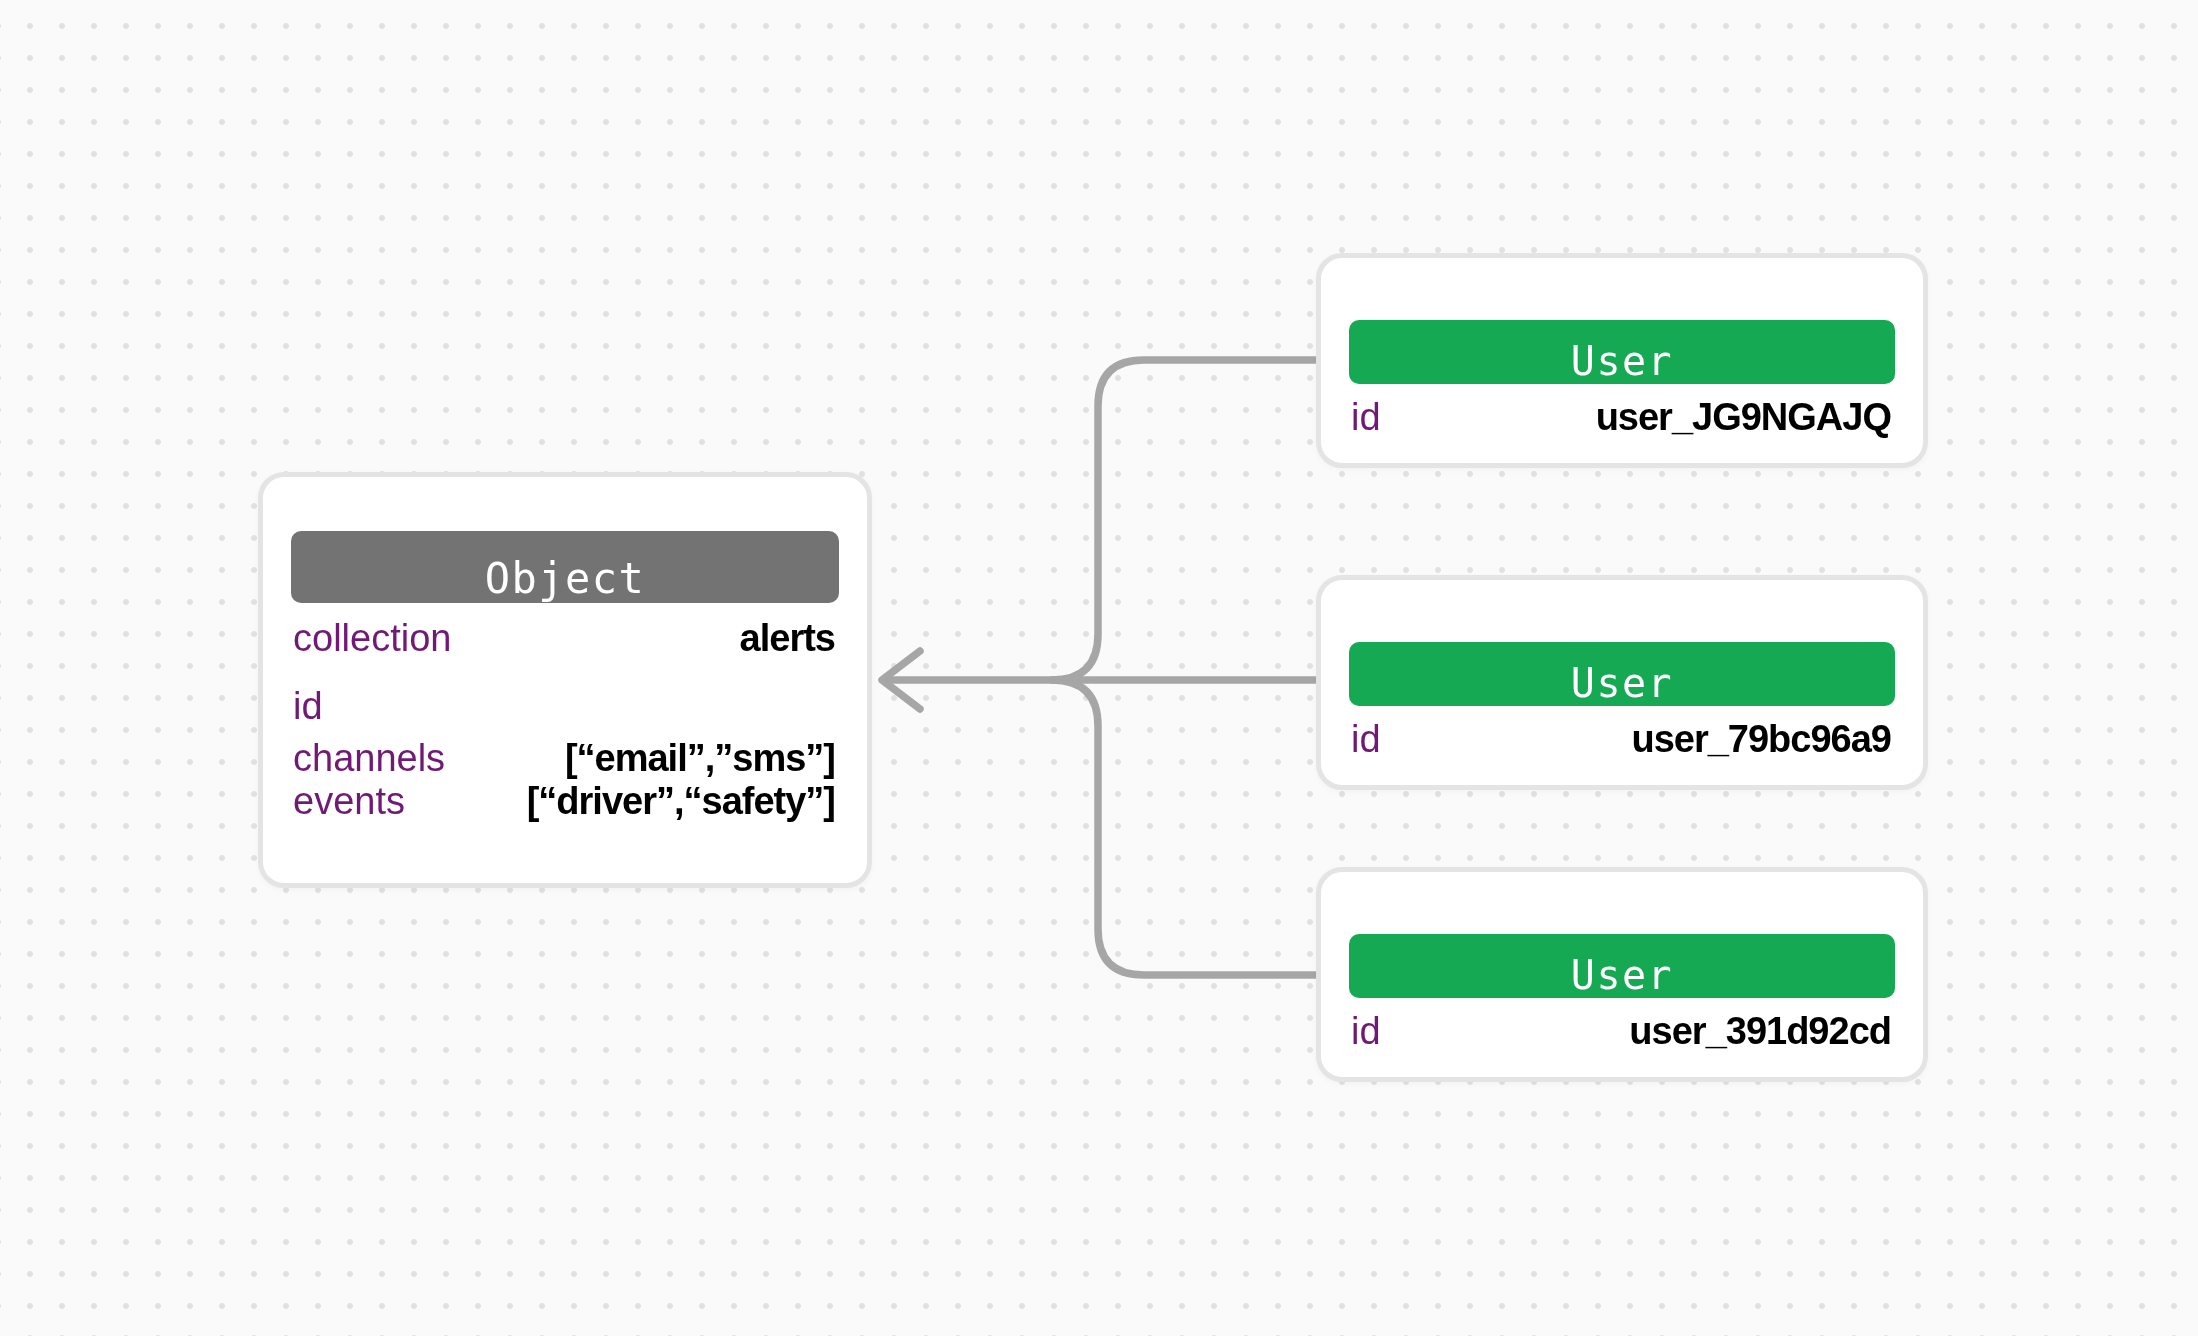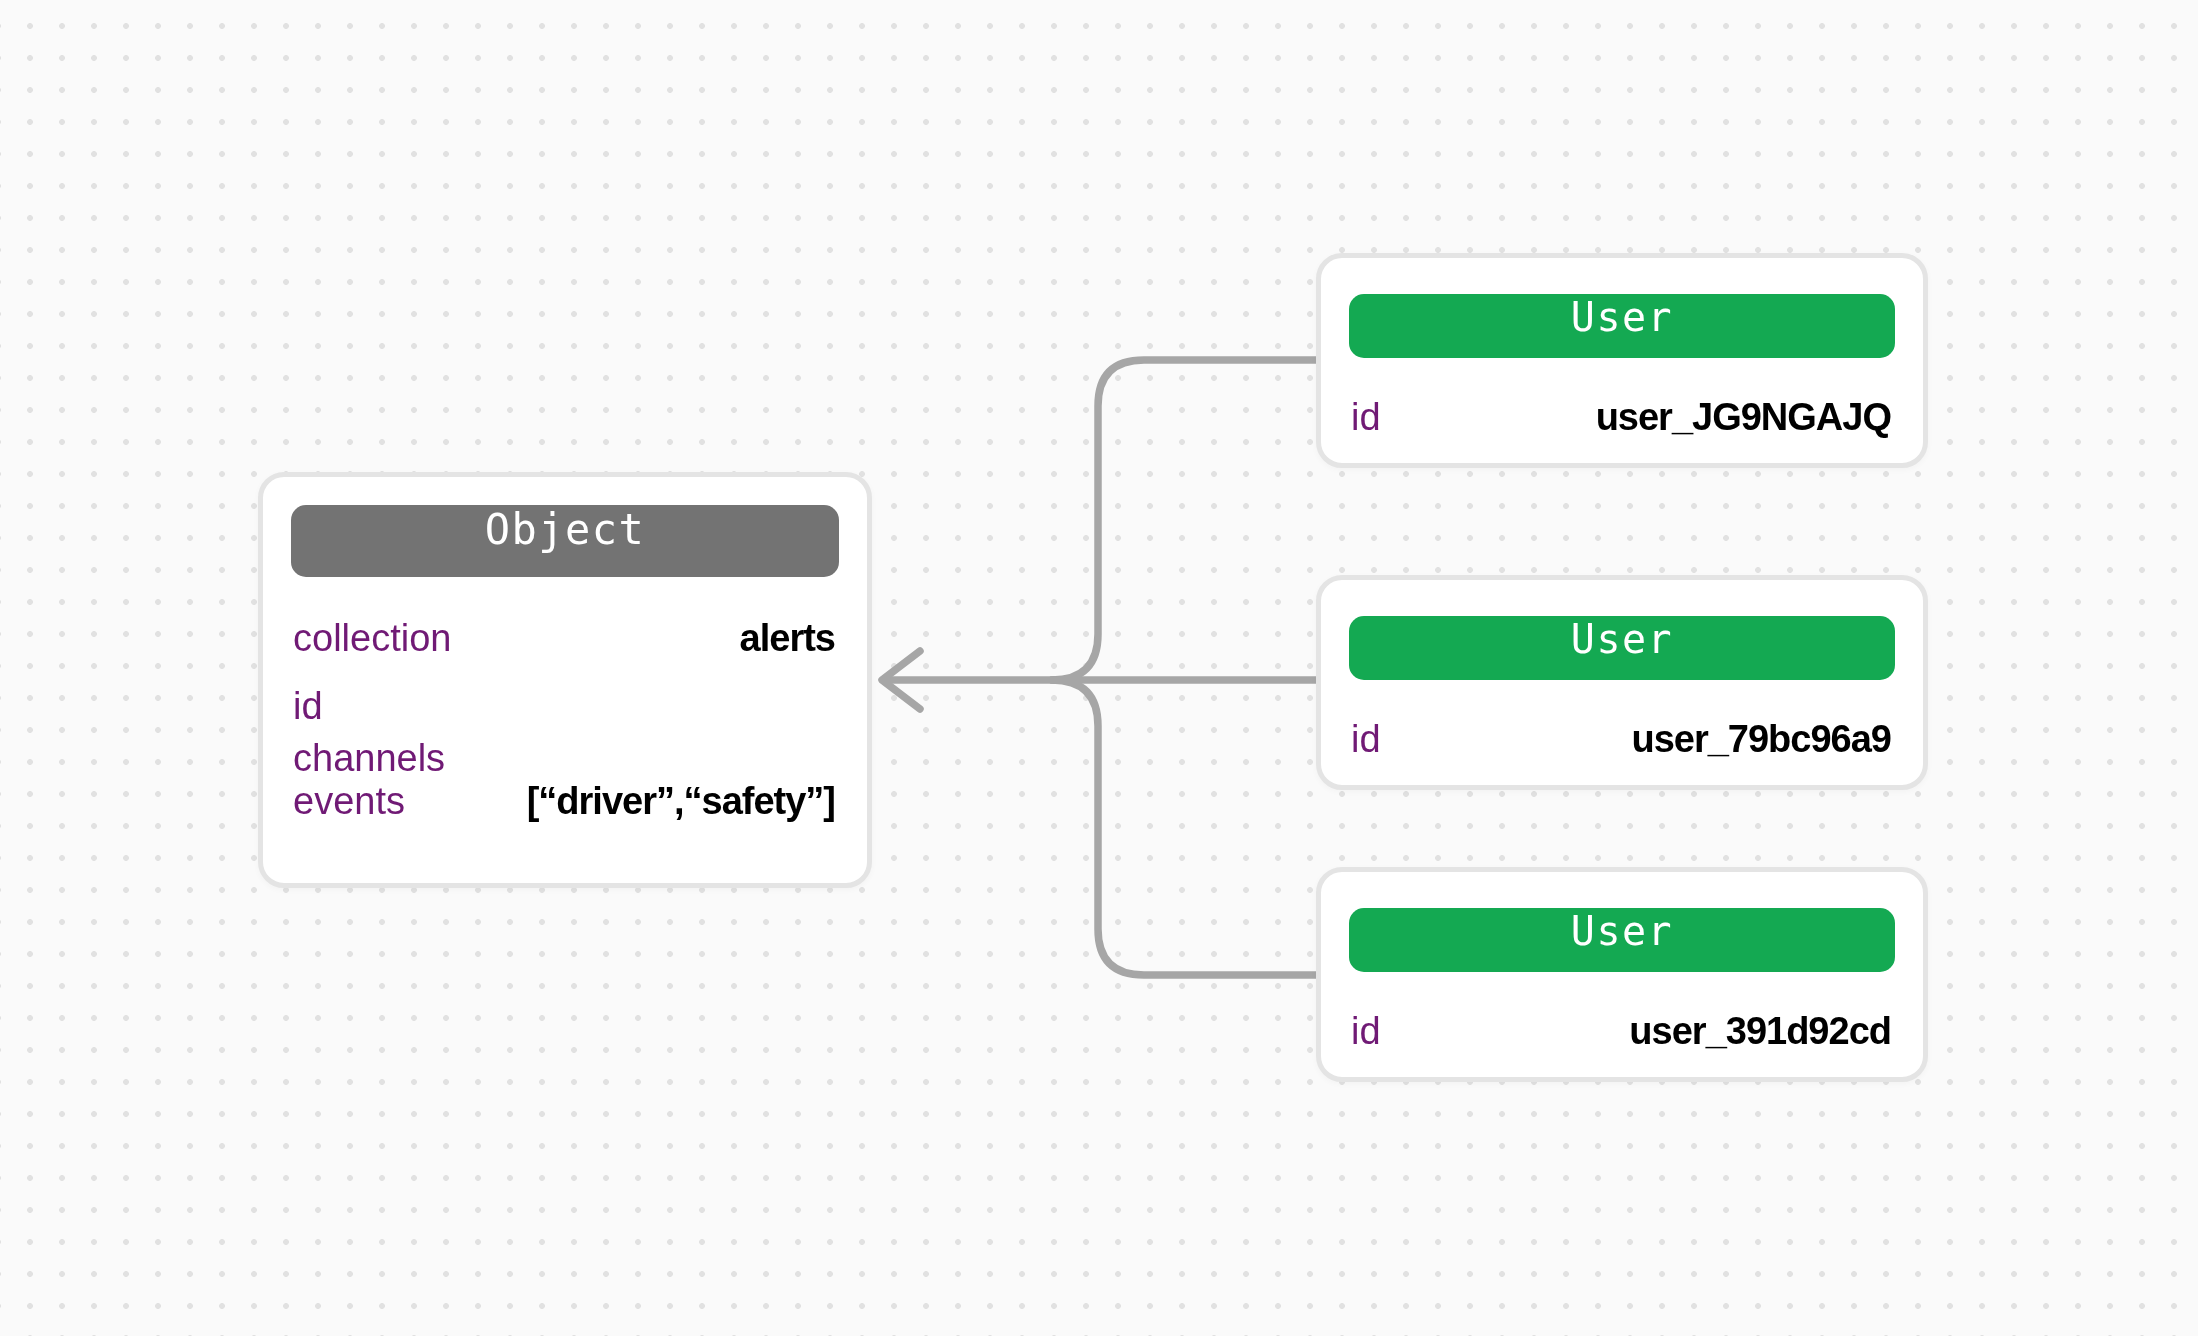--- a/index.html
+++ b/index.html
@@ -37,24 +37,25 @@
     background: #FFFFFF;
     border: 5px solid #E4E4E4;
     border-radius: 26px;
     box-sizing: border-box;
     z-index: 2;
     box-shadow: 0 2px 6px rgba(0,0,0,0.03);
   }
   .node-header {
     position: absolute;
     left: 28px; right: 28px;
-    border-radius: 15px;
+    border-radius: 10px;
     display: flex;
-    align-items: flex-start;
+    align-items: flex-end;
     justify-content: center;
+    margin-top: 26px;
   }
   .node-header .title {
     font-family: "DejaVu Sans Mono", "Liberation Mono", monospace;
     font-weight: 500;
     color: #FFFFFF;
     letter-spacing: 1.5px;
   }
   .object-node { left: 258px; top: 472px; width: 614px; height: 416px; }
   .object-node .node-header { top: 28px; height: 72px; }
   .object-node .node-header .title { font-size: 42px; }
@@ -111,20 +112,21 @@
     </div>
     <div class="field-row row-collection">
       <span class="field-label">collection</span>
       <span class="field-value">alerts</span>
     </div>
     <div class="field-row row-id">
       <span class="field-label">id</span>
     </div>
     <div class="field-row row-channels">
       <span class="field-label">channels</span>
+      <span class="field-value">[“email”,”sms”]</span>
     </div>
     <div class="field-row row-events">
       <span class="field-label">events</span>
       <span class="field-value">[“driver”,“safety”]</span>
     </div>
   </div>
 
   <div class="node user-node user-node-1">
     <div class="node-header" style="background-color: rgb(20, 169, 82);">
       <span class="title">User</span>

